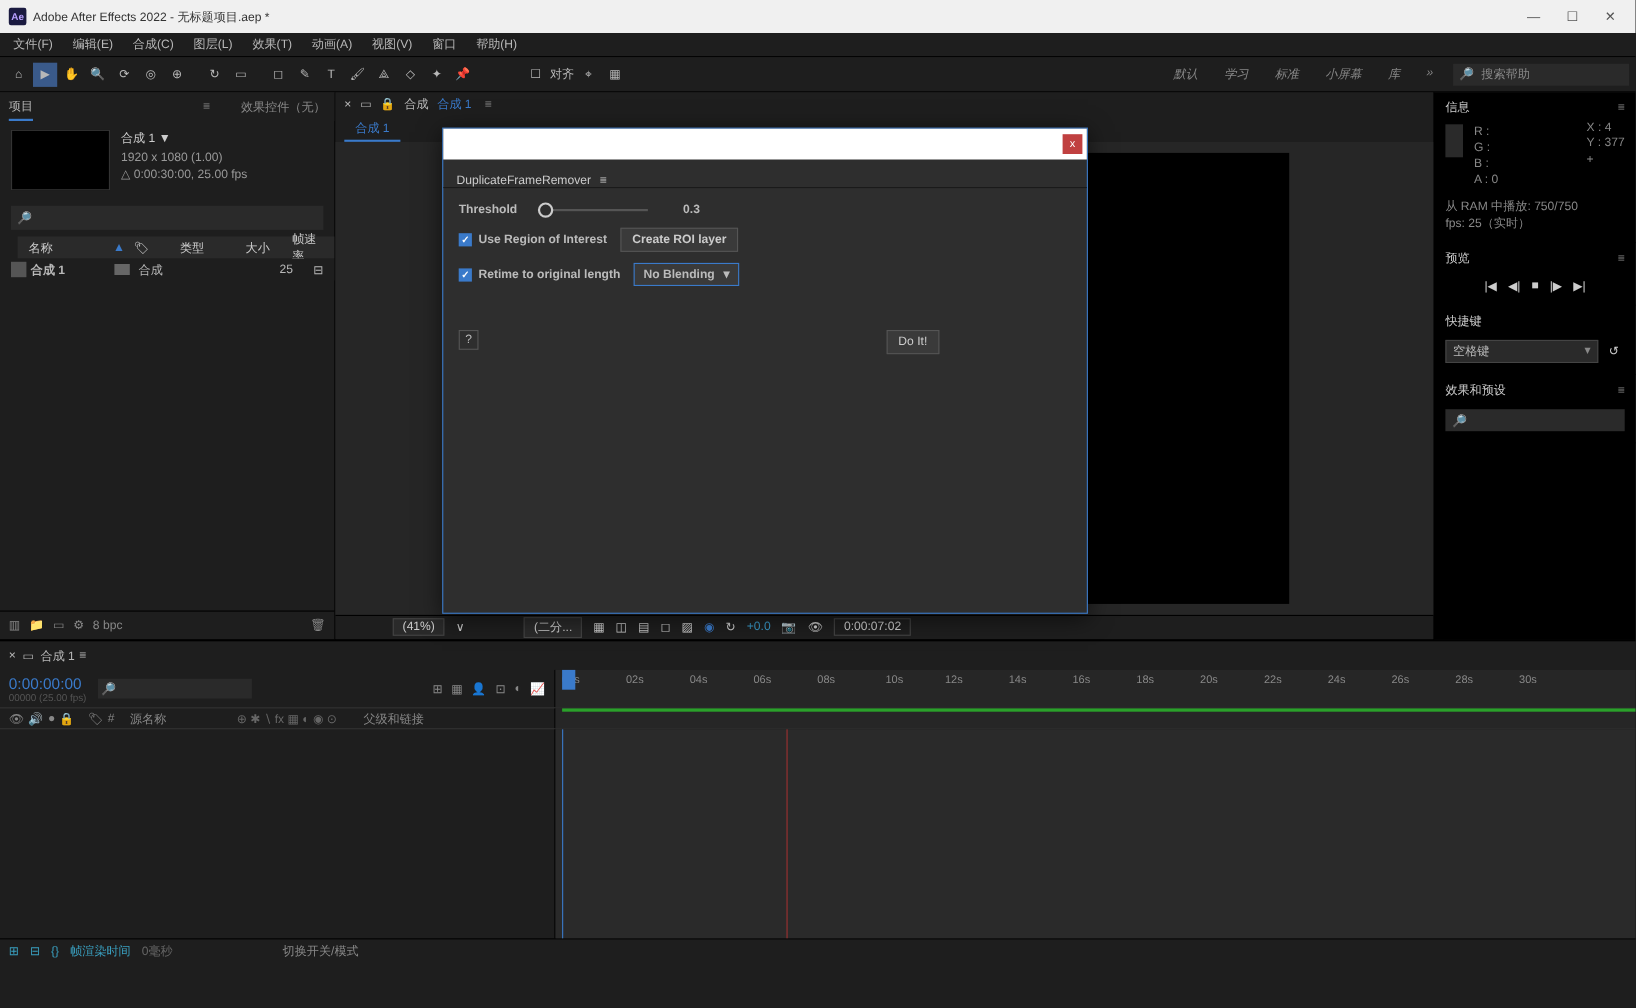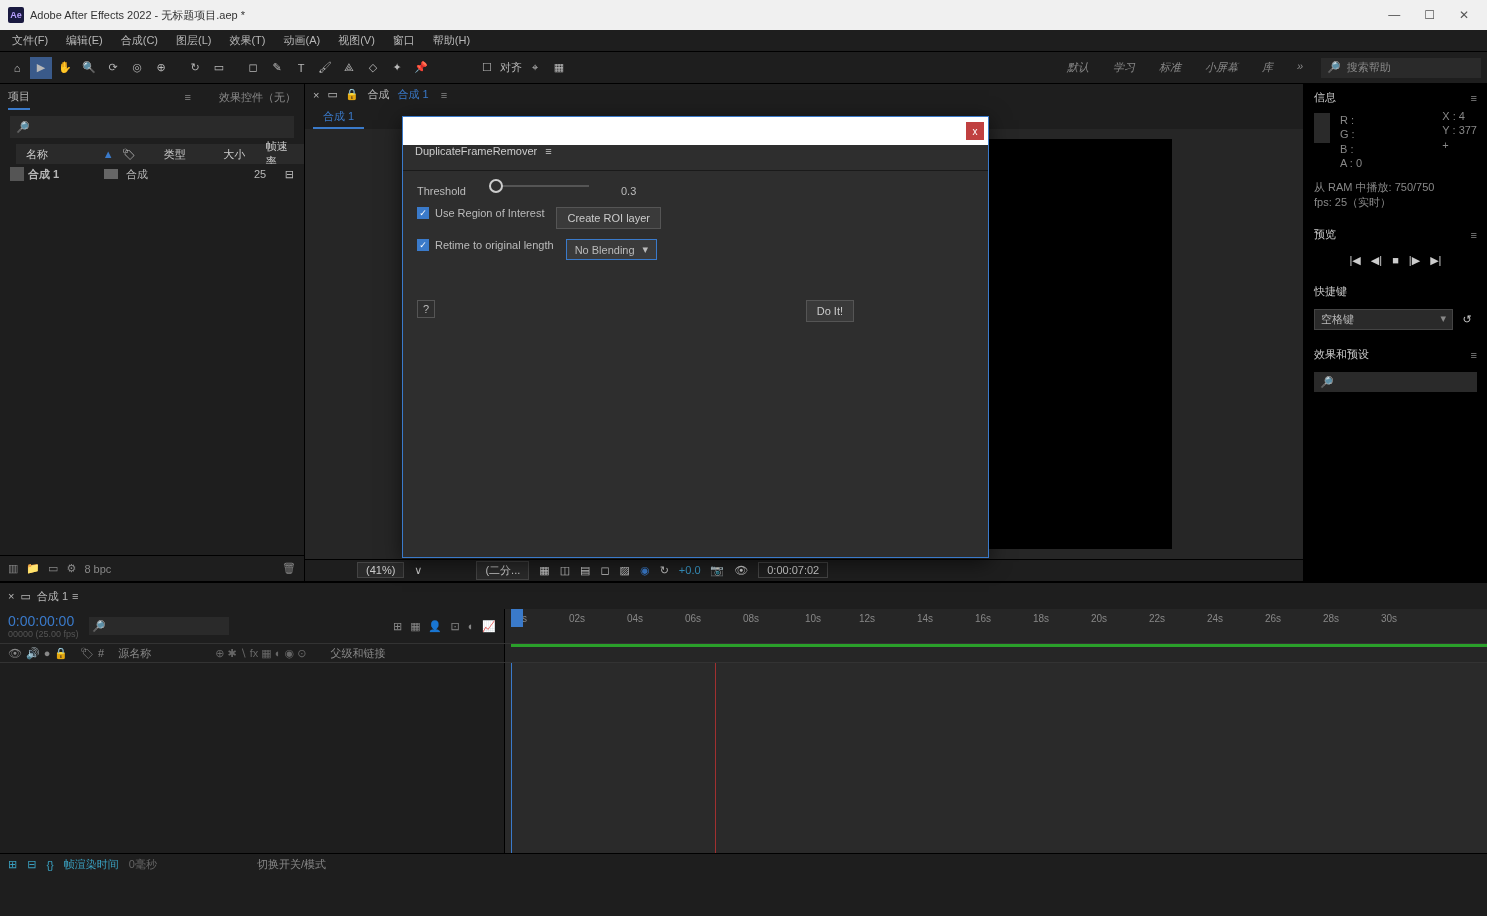--- a/index.html
+++ b/index.html
@@ -95,23 +95,23 @@
 .tl-body-right { flex: 1; position: relative; background: #2a2a2a; }
 .tl-layer-bar { position: absolute; top: 0; left: 6px; right: 0; height: 3px; background: #2aa02a; }
 .tl-playhead { position: absolute; top: 0; bottom: 0; left: 6px; width: 1px; background: #3a7aca; }
 .tl-redline { position: absolute; top: 0; bottom: 0; left: 210px; width: 1px; background: #a03030; }
 .tl-footer { height: 22px; display: flex; align-items: center; padding: 0 8px; gap: 10px; color: #3aa0c0; border-top: 1px solid #000; }
 
 
 .dialog { position: absolute; top: 116px; left: 402px; width: 587px; height: 442px; background: #2e2e2e; border: 1px solid #3a7aca; box-shadow: 0 4px 20px rgba(0,0,0,0.6); }
 .dialog-titlebar { height: 28px; background: #fff; display: flex; align-items: center; justify-content: flex-end; padding: 0 4px; }
 .dialog-close { width: 18px; height: 18px; background: #c04040; color: #fff; display: flex; align-items: center; justify-content: center; font-size: 10px; cursor: pointer; }
-.dialog-header { height: 26px; display: flex; align-items: flex-start; padding: 0 12px; gap: 8px; color: #ccc; border-bottom: 1px solid #1a1a1a; }
+.dialog-header { height: 26px; display: flex; align-items: flex-end; padding: 0 12px; gap: 8px; color: #ccc; border-bottom: 1px solid #1a1a1a; }
 .dialog-body { padding: 14px 14px; color: #bbb; }
-.dialog-row { display: flex; align-items: flex-start; gap: 12px; margin-bottom: 10px; }
+.dialog-row { display: flex; align-items: center; gap: 12px; margin-bottom: 10px; font-weight: bold; }
 .dialog-row .label { width: 130px; }
 .slider-track { width: 100px; height: 2px; background: #555; position: relative; }
 .slider-thumb { position: absolute; top: -6px; left: 0px; width: 14px; height: 14px; border: 2px solid #ccc; border-radius: 50%; background: #2e2e2e; }
 .btn { border: 1px solid #555; padding: 4px 10px; background: #3a3a3a; color: #ccc; cursor: pointer; }
 .chk { display: flex; align-items: center; gap: 6px; }
 .chk .box { width: 12px; height: 12px; background: #3a7aca; display: flex; align-items: center; justify-content: center; color: #fff; font-size: 9px; }
 .select { border: 1px solid #3a7aca; padding: 3px 8px; background: #3a3a3a; display: flex; align-items: center; gap: 8px; }
 .help-btn { width: 18px; height: 18px; border: 1px solid #555; display: flex; align-items: center; justify-content: center; }
 .dialog-actions { margin-top: 40px; display: flex; }
 </style>
@@ -181,20 +181,28 @@
 </div>
 
 <div class="main">
 
   <div class="left-panel">
     <div class="panel-tabs">
       <span class="panel-tab active">项目</span>
       <span class="panel-menu">≡</span>
       <span class="panel-tab" style="margin-left:12px;color:#888">效果控件（无）</span>
     </div>
+    <div class="comp-info">
+      <div class="comp-thumb"></div>
+      <div class="comp-text">
+        <div class="name">合成 1 ▼</div>
+        <div>1920 x 1080 (1.00)</div>
+        <div>△ 0:00:30:00, 25.00 fps</div>
+      </div>
+    </div>
     <div class="proj-search">
       <span>🔎</span>
     </div>
     <div class="proj-headers">
       <span class="col-name">名称</span>
       <span style="color:#3a7aca">▲</span>
       <span>🏷</span>
       <span class="col-type">类型</span>
       <span class="col-size">大小</span>
       <span>帧速率</span>

